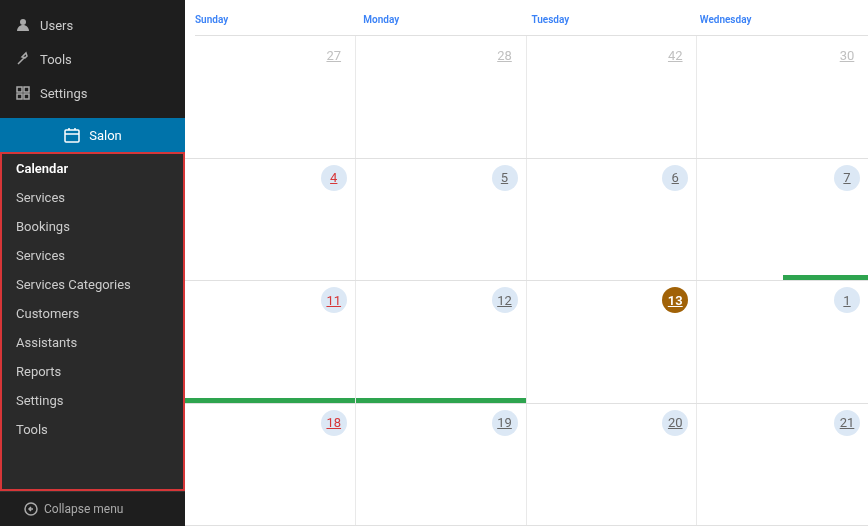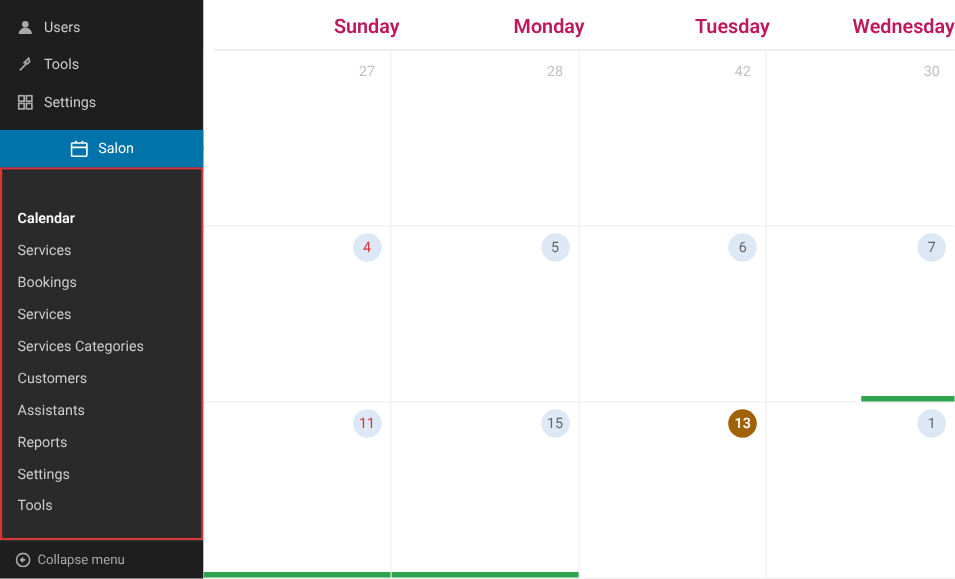--- a/index.html
+++ b/index.html
@@ -48,27 +48,27 @@
       margin: 0;
       flex: 1;
     }
     .salon-submenu-item {
       padding: 7px 14px;
       color: #ccc;
       cursor: pointer;
       font-size: 13px;
       display: block;
     }
-    .salon-submenu-item.active { color: #fff; font-weight: 600; margin-top: 31px; }
+    .salon-submenu-item.active { color: #fff; font-weight: 600; }
 
     .collapse-btn {
       display: flex;
       align-items: flex-start;
       gap: 6px;
-      padding: 10px 14px;
+      padding: 10px 24px;
       color: #aaa;
       cursor: pointer;
       font-size: 12px;
       border-top: 1px solid #333;
       background: #1e1e1e;
     }
 
     
     .main-content {
       flex: 1;
@@ -80,24 +80,24 @@
 
     .calendar-header {
       display: grid;
       grid-template-columns: repeat(4, 1fr);
       background: #fff;
       padding: 14px 0 10px 0;
       border-bottom: 1px solid #e0e0e0;
       margin-left: 10px;
     }
     .calendar-header-day {
-      text-align: right;
-      font-size: 18px;
+      text-align: left;
+      font-size: 10px;
       font-weight: 600;
-      color: #be185d;
+      color: #3b82f6;
     }
 
     .calendar-body {
       flex: 1;
       overflow: hidden;
     }
 
     .calendar-grid {
       display: flex;
       flex-direction: column;
@@ -123,20 +123,21 @@
 
     .cell-date {
       width: 26px;
       height: 26px;
       border-radius: 50%;
       display: flex;
       align-items: center;
       justify-content: center;
       font-size: 13px;
       margin-left: auto;
+      text-decoration: underline;
     }
     .cell-date.other-month { color: #c0c0c0; }
     .cell-date.light-circle {
       background: #dce8f5;
       color: #666;
     }
     .cell-date.today {
       background: #a16207;
       color: #fff;
       font-weight: 600;
@@ -287,27 +288,41 @@
           <div class="green-bar-partial"></div>
         </div>
       </div>
 
       <div class="calendar-week">
         <div class="calendar-cell">
           <div class="cell-date red-num">11</div>
           <div class="green-bar"></div>
         </div>
         <div class="calendar-cell">
-          <div class="cell-date light-circle">15</div>
+          <div class="cell-date light-circle">12</div>
           <div class="green-bar"></div>
         </div>
         <div class="calendar-cell">
           <div class="cell-date today">13</div>
         </div>
         <div class="calendar-cell">
           <div class="cell-date light-circle">1</div>
         </div>
       </div>
 
+      <div class="calendar-week">
+        <div class="calendar-cell">
+          <div class="cell-date red-num">18</div>
+        </div>
+        <div class="calendar-cell">
+          <div class="cell-date light-circle">19</div>
+        </div>
+        <div class="calendar-cell">
+          <div class="cell-date light-circle">20</div>
+        </div>
+        <div class="calendar-cell">
+          <div class="cell-date light-circle">21</div>
+        </div>
+      </div>
 
     </div>
   </div>
 </div>
 
 </body></html>

